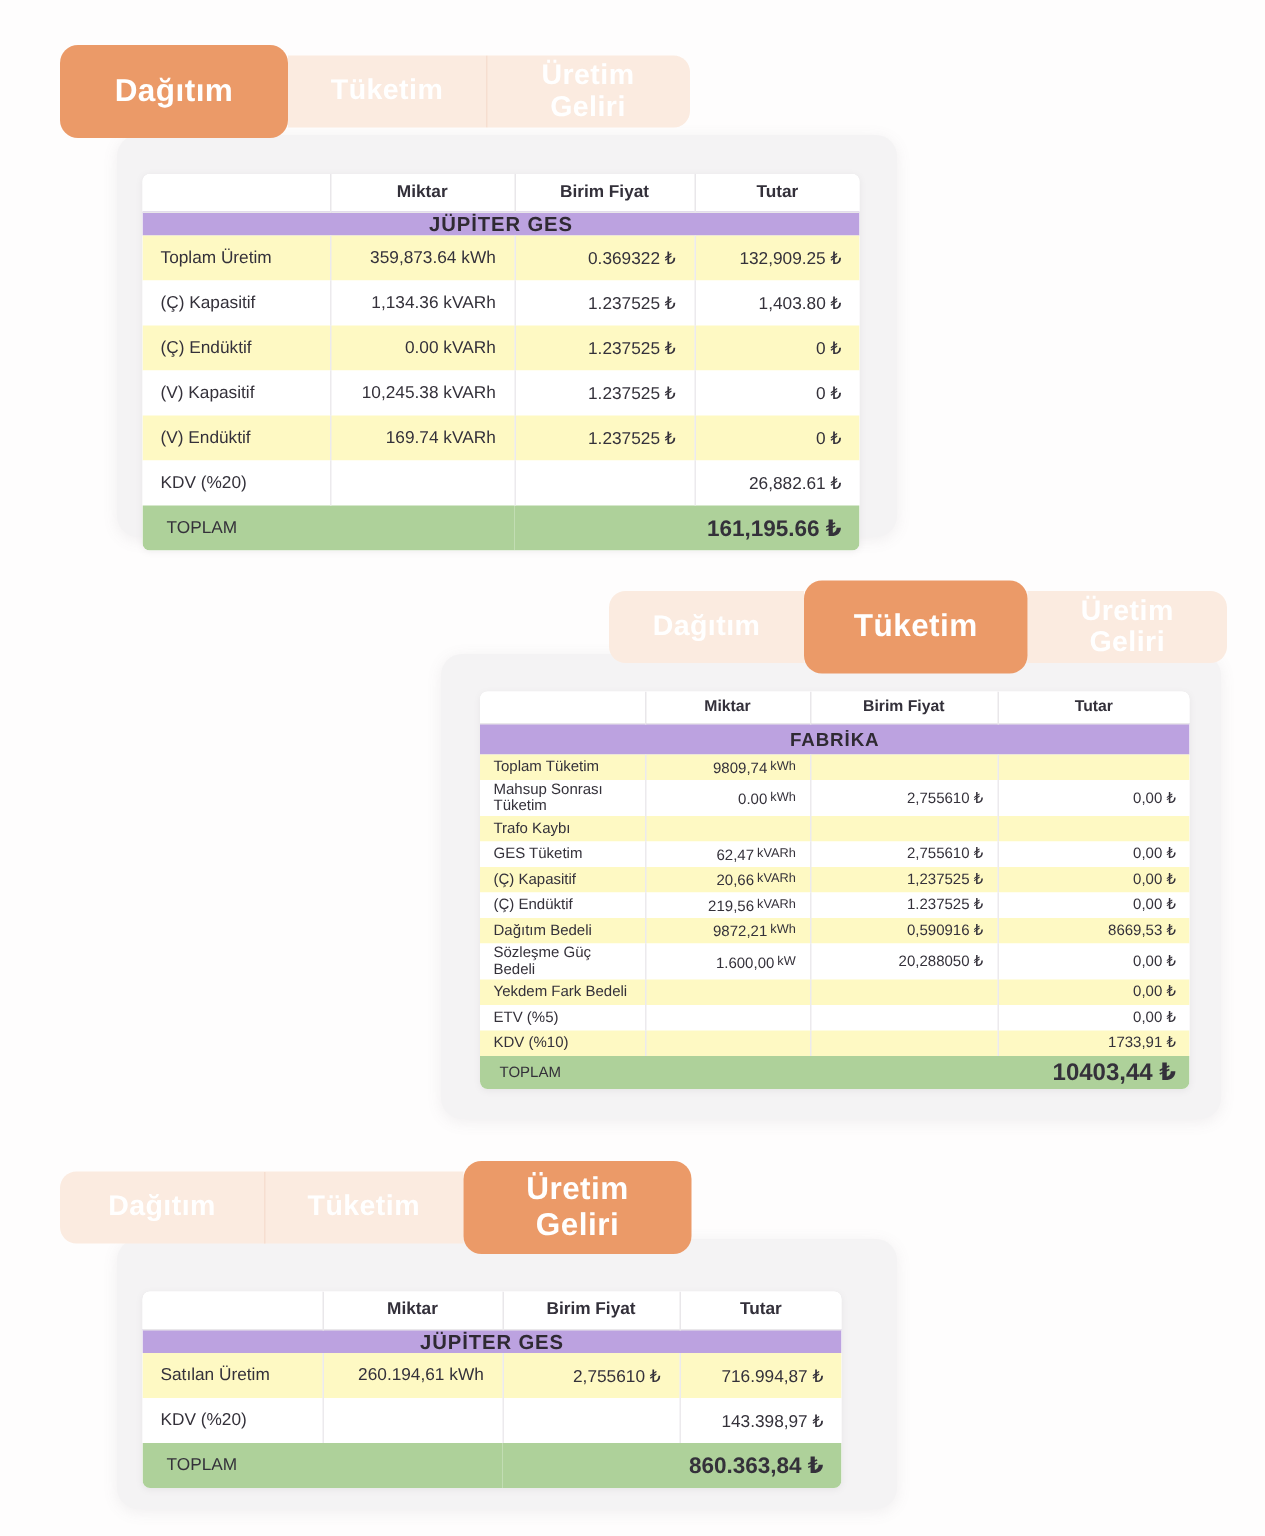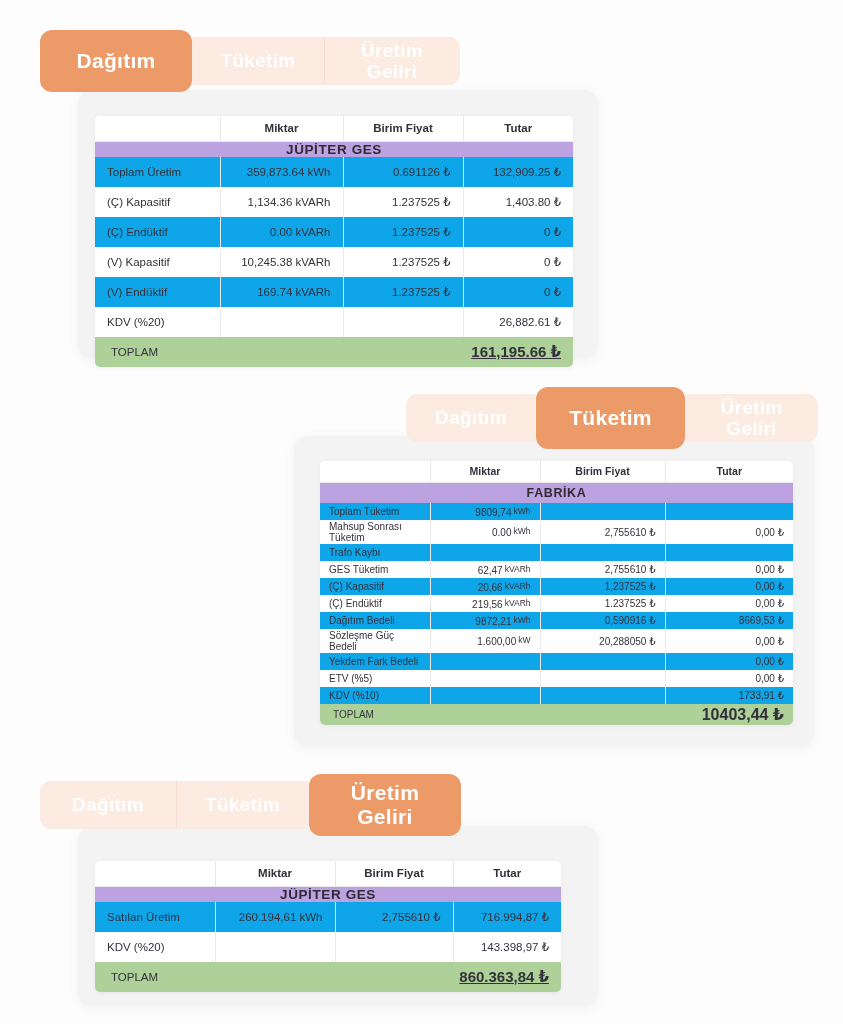--- a/index.html
+++ b/index.html
@@ -109,21 +109,21 @@
   }
   table.rpt thead.colhead td:last-child { border-right: none; }
 
   table.rpt tbody td {
     border-right: 1px solid #eceaed;
     color: #34313a;
     vertical-align: middle;
   }
   table.rpt tbody td:last-child { border-right: none; }
 
-  table.rpt tbody tr.odd td  { background: #0ea5e9; }
+  table.rpt tbody tr.odd td  { background: #fef9c3; }
   table.rpt tbody tr.even td { background: #ffffff; }
 
   td.lbl { text-align: left; }
   td.num { text-align: right; }
 
   .unit { color: #34313a; margin-top: 45px; }
 
   
   tr.total td {
     background: #aed19a !important;
@@ -135,21 +135,21 @@
   tr.total td.tot-value { text-align: right; font-weight: bold; }
 
   
   .vA table.rpt .title-bar td { font-size: 13.5px; height: 15px; }
   .vA table.rpt thead.colhead td { font-size: 11.5px; height: 25px; }
   .vA table.rpt tbody td { font-size: 11.5px; height: 30px; padding: 0 12px; }
   .vA td.lbl { padding-left: 16px; }
   .vA .unit { font-size: 11.5px; }
   .vA tr.total td { font-size: 16px; height: 30px; }
   .vA tr.total td.tot-label { padding-left: 16px; }
-  .vA tr.total td.tot-value { font-size: 15px; padding-right: 12px; text-decoration: underline; }
+  .vA tr.total td.tot-value { font-size: 15px; padding-right: 12px; }
 
   
   .vB table.rpt .title-bar td { font-size: 12.5px; height: 21px; }
   .vB table.rpt thead.colhead td { font-size: 10.5px; height: 21px; }
   .vB table.rpt tbody td { font-size: 10px; height: 17px; padding: 1px 9px; }
   .vB td.lbl { padding-left: 13px; }
   .vB .unit { font-size: 8.5px; vertical-align: 2px; margin-left: 2px; }
   .vB tr.total td { font-size: 13.5px; height: 21px; }
   .vB tr.total td.tot-label { padding-left: 13px; }
   .vB tr.total td.tot-value { font-size: 16px; padding-right: 9px; }
@@ -180,21 +180,21 @@
           <td style="width:125px;"></td>
           <td style="width:123px;">Miktar</td>
           <td style="width:120px;">Birim Fiyat</td>
           <td>Tutar</td>
         </tr>
       </thead>
       <tbody>
         <tr class="odd">
           <td class="lbl">Toplam Üretim</td>
           <td class="num"><span>359,873.64</span> <span class="unit">kWh</span></td>
-          <td class="num">0.691126 ₺</td>
+          <td class="num">0.369322 ₺</td>
           <td class="num">132,909.25 ₺</td>
         </tr>
         <tr class="even">
           <td class="lbl">(Ç) Kapasitif</td>
           <td class="num"><span>1,134.36</span> <span class="unit">kVARh</span></td>
           <td class="num">1.237525 ₺</td>
           <td class="num">1,403.80 ₺</td>
         </tr>
         <tr class="odd">
           <td class="lbl">(Ç) Endüktif</td>

